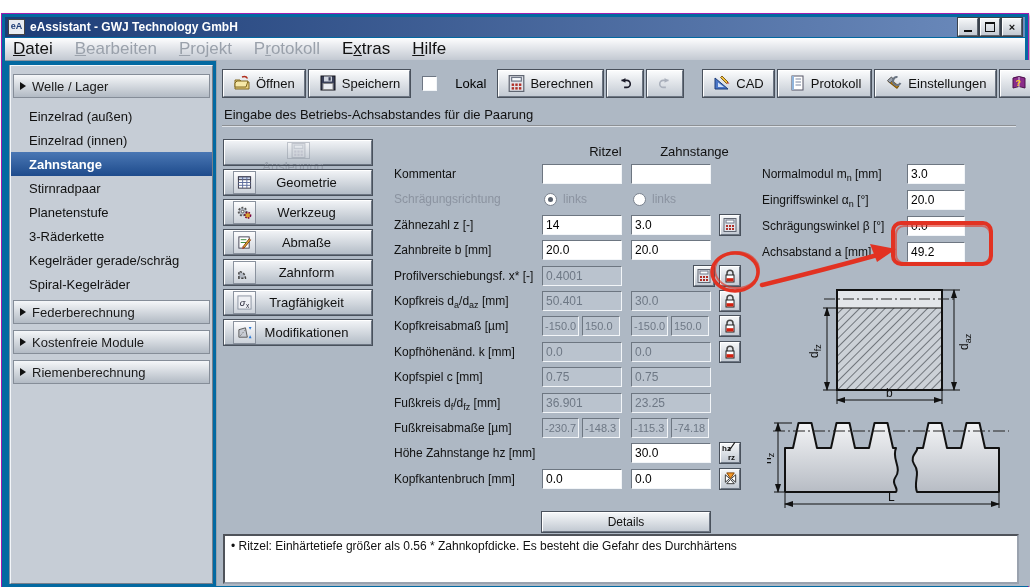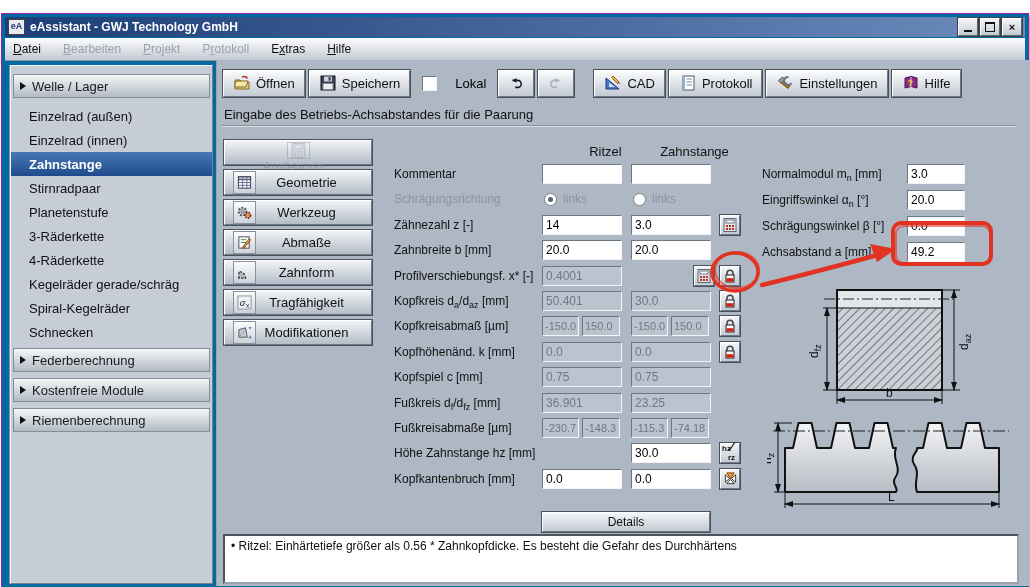--- a/index.html
+++ b/index.html
@@ -14,21 +14,21 @@
   .title-text{color:#fff;font-size:12px;font-weight:bold;flex:1;white-space:nowrap;}
   .wbtn{width:18px;height:16px;margin-left:2px;background:linear-gradient(#f4f6f8,#c4cad2);
         border:1px solid #fff;border-right-color:#5a626c;border-bottom-color:#5a626c;
         outline:1px solid #3a424c;display:flex;align-items:center;justify-content:center;}
   .g-min{width:8px;height:2px;background:#111;margin-top:8px;}
   .g-max{width:8px;height:7px;border:1px solid #111;border-top-width:2px;}
   .g-x{font-size:11px;font-weight:bold;color:#111;line-height:10px;}
   
   .menubar{position:absolute;left:3px;top:24px;right:3px;height:22px;
            background:linear-gradient(#fdfdfe,#c3c9d2);border-bottom:1px solid #8d95a0;
-           display:flex;align-items:center;padding-left:8px;gap:22px;font-size:12px;color:#111;}
+           display:flex;align-items:center;padding-left:8px;gap:22px;font-size:17px;color:#111;}
   .menu-item{white-space:nowrap;cursor:default;}
   .menu-item.disabled{color:#9aa1ab;}
   .u{text-decoration:underline;}
   sub{font-size:9px;}
   
   .sidebar{position:absolute;left:8px;top:51px;width:203px;height:519px;background:#c6cdd6;
            border:1px solid #f2f5f8;border-right-color:#78808c;border-bottom-color:#78808c;
            box-shadow:-1px 0 0 #8a929e;padding-top:8px;box-sizing:border-box;}
   .side-header{height:22px;margin:0 2px 6px 2px;border:1px solid #858d98;
                background:linear-gradient(#f5f7f9,#b2bac4);display:flex;align-items:center;
@@ -138,24 +138,22 @@
     <div class="side-header">
       <span class="tri-r"></span>
       <span>Welle / Lager</span>
     </div>
     <div class="side-item">Einzelrad (außen)</div>
     <div class="side-item">Einzelrad (innen)</div>
     <div class="side-item selected">Zahnstange</div>
     <div class="side-item">Stirnradpaar</div>
     <div class="side-item">Planetenstufe</div>
     <div class="side-item">3-Räderkette</div>
-    <div class="side-item">4-Räderkette</div>
     <div class="side-item">Kegelräder gerade/schräg</div>
     <div class="side-item">Spiral-Kegelräder</div>
-    <div class="side-item">Schnecken</div>
     <div class="side-gap"></div>
     <div class="side-header">
       <span class="tri-r"></span>
       <span>Federberechnung</span>
     </div>
     <div class="side-header">
       <span class="tri-r"></span>
       <span>Kostenfreie Module</span>
     </div>
     <div class="side-header">
@@ -181,20 +179,36 @@
               <rect x="5" y="2.5" width="8" height="5" fill="#cfd4de"></rect>
               <rect x="9.5" y="3.2" width="2.2" height="3.4" fill="#3a4058"></rect>
               <rect x="4" y="9.5" width="10" height="6" fill="#eceef2" stroke="#888"></rect>
             </svg>
         <span>Speichern</span>
       </button>
       <div class="tcheck">
         <span class="cbox"></span>
         <span>Lokal</span>
       </div>
+      <button class="tbtn">
+        <svg width="17" height="17" viewBox="0 0 14 14">
+              <rect x="1" y="0.5" width="12" height="13" fill="#e2e4ea" stroke="#6066 72"></rect>
+              <rect x="1" y="0.5" width="12" height="13" fill="#e2e4ea" stroke="#606672"></rect>
+              <rect x="3" y="2" width="8" height="3" fill="#f8fbfd" stroke="#707888"></rect>
+              <g fill="#b03028">
+                <rect x="3" y="7" width="2" height="2"></rect>
+                <rect x="6" y="7" width="2" height="2"></rect>
+                <rect x="9" y="7" width="2" height="2"></rect>
+                <rect x="3" y="10" width="2" height="2"></rect>
+                <rect x="6" y="10" width="2" height="2"></rect>
+                <rect x="9" y="10" width="2" height="2"></rect>
+              </g>
+            </svg>
+        <span>Berechnen</span>
+      </button>
       <button class="tbtn" style="width:36px;justify-content:center;">
         <svg width="16" height="14" viewBox="0 0 18 16">
               <path d="M5 5 H11 a4 4 0 0 1 0 8 H8" fill="none" stroke="#1a1a28" stroke-width="1.8"></path>
               <polygon points="5,5 9.5,2.2 9.5,7.8" fill="#1a1a28"></polygon>
             </svg>
       </button>
       <button class="tbtn disabled" style="width:36px;justify-content:center;">
         <svg width="16" height="14" viewBox="0 0 18 16">
               <path d="M13 5 H7 a4 4 0 0 0 0 8 H10" fill="none" stroke="#aab0bc" stroke-width="1.8"></path>
               <polygon points="13,5 8.5,2.2 8.5,7.8" fill="#aab0bc"></polygon>

